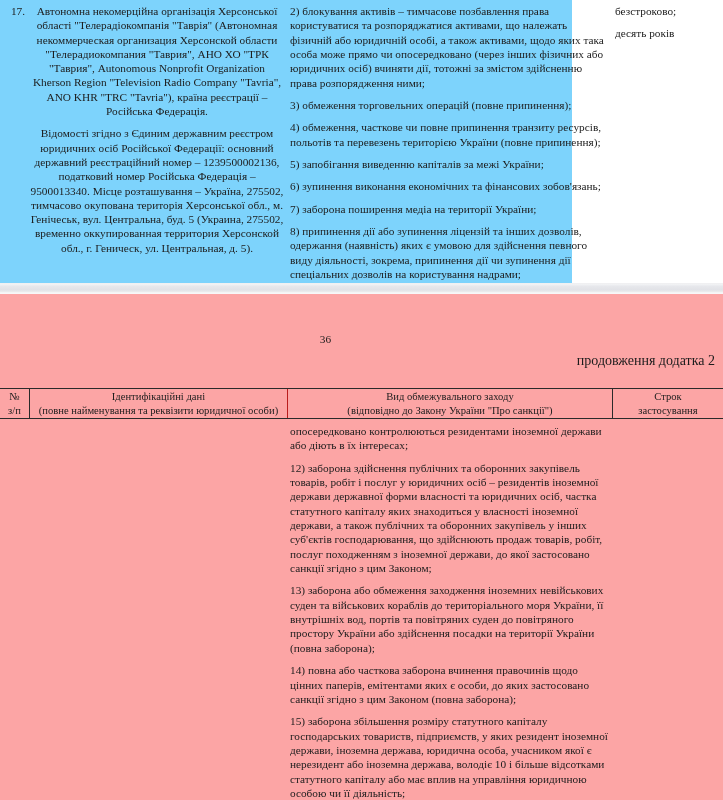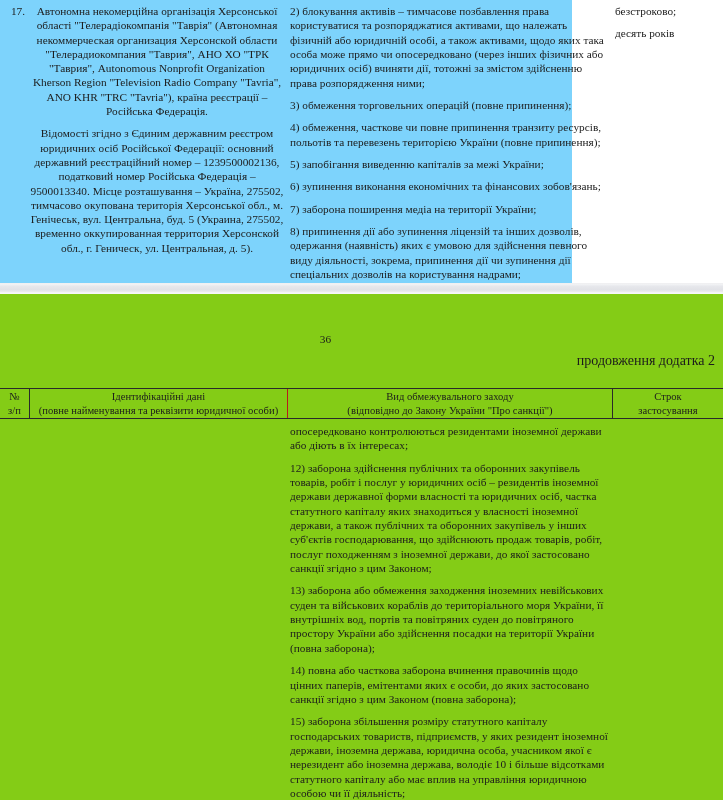--- a/index.html
+++ b/index.html
@@ -76,21 +76,21 @@
       #f3f4f6 0%, #e6e7eb 28%, #e1e2e7 65%, #eceded 88%, #fbfbfc 100%);
     border-top: 1px solid #f0f0f2;
     border-bottom: 1px solid #f7f7f8;
   }
 
   
   .page-bottom {
     position: relative;
     width: 723px;
     height: 506px;
-    background: #84cc16;
+    background: #fca5a5;
   }
 
   .page-number {
     position: absolute;
     top: 38px;
     left: 0;
     width: 723px;
     text-align: center;
     font-size: 11.3px;
     line-height: 14px;

